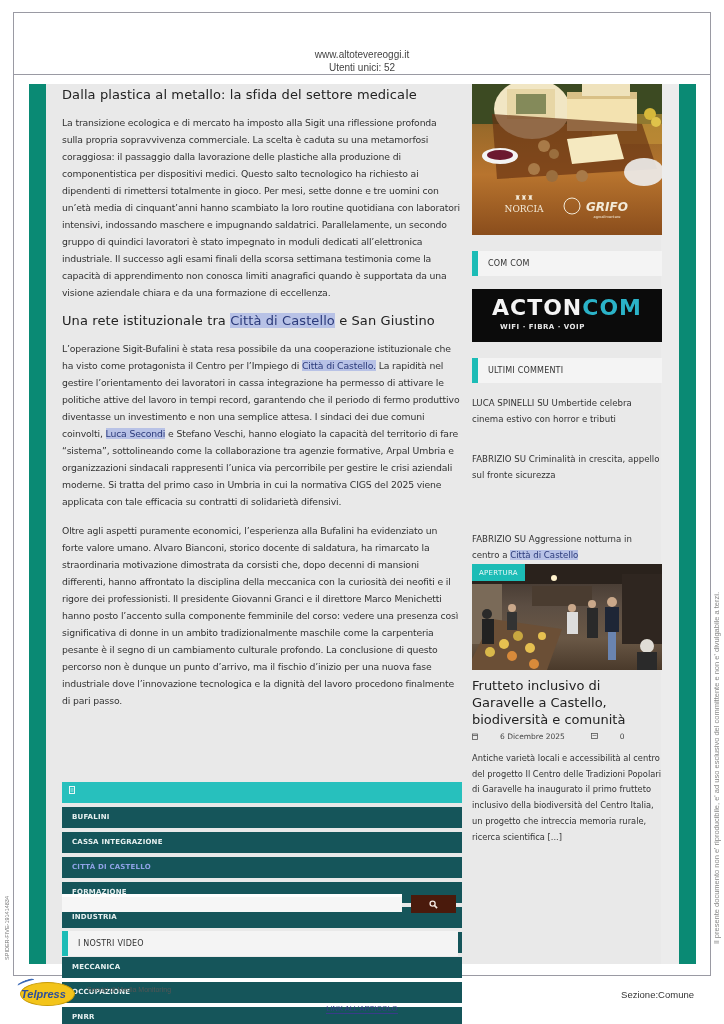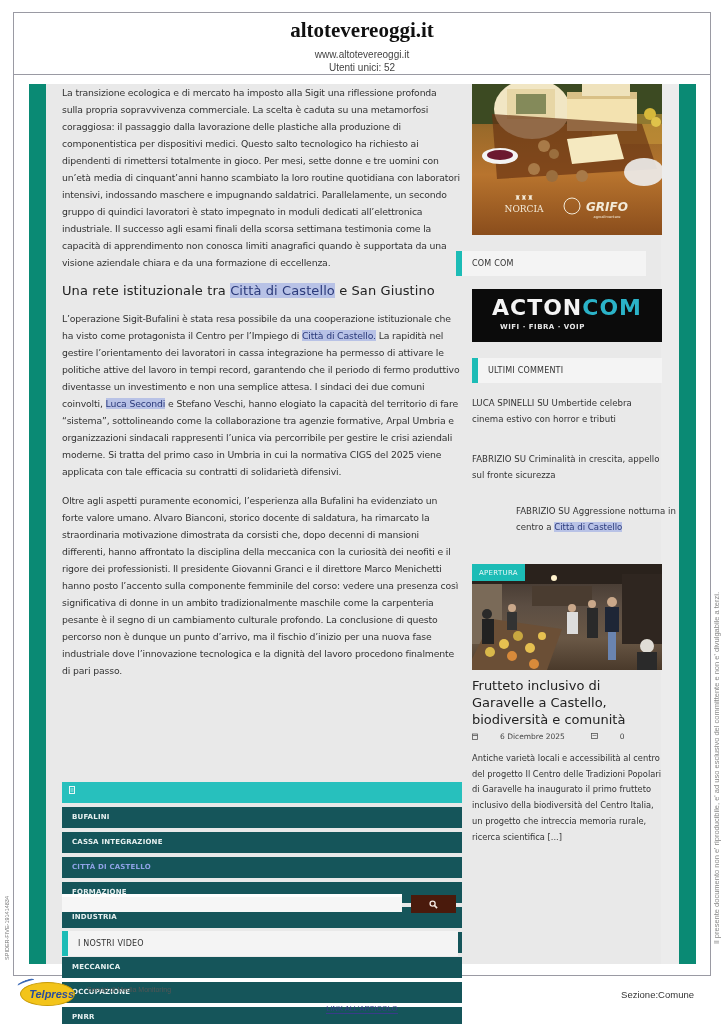--- a/index.html
+++ b/index.html
@@ -138,21 +138,21 @@
   }
   .side-note-left span {
     position: absolute; left: 50%; top: 50%;
     transform: translate(-50%, -50%) rotate(-90deg);
     white-space: nowrap; font-family: "Liberation Sans", sans-serif; font-size: 5.5px; color: #777;
   }
 
   .footer-logo {
     position: absolute; left: 20px; top: 982px; width: 55px; height: 24px;
     background: #f3c41a; border-radius: 50%; border: 1px solid #c89b08;
-    display: flex; align-items: center; justify-content: flex-end;
+    display: flex; align-items: center; justify-content: flex-start;
   }
   .footer-logo span {
     font-family: "Liberation Sans", sans-serif; font-weight: bold; font-size: 11px; color: #2a4d9c; font-style: italic;
   }
   .footer-swoosh {
     position: absolute; left: 17px; top: 980px; width: 18px; height: 6px;
     border-top: 2px solid #3a68b6; border-radius: 50% 50% 0 0; transform: rotate(-20deg);
   }
   .footer-service {
     position: absolute; left: 87px; top: 986px; font-family: "Liberation Sans", sans-serif; font-size: 7px; color: #555;
@@ -164,31 +164,31 @@
     position: absolute; left: 0; width: 100%; top: 1004px; text-align: center;
     font-family: "Liberation Sans", sans-serif; font-size: 7.5px; color: #3a3a8a;
   }
   .footer-link a { color: #3a3a8a; text-decoration: none; border-bottom: 1px solid #3a3a8a; }
 </style>
 </head>
 <body>
 
 <div class="page-frame"></div>
 <div class="header">
-  <div class="site-title">altotevereoggi.it</div>
   <div class="site-url">www.altotevereoggi.it</div>
   <div class="site-users">Utenti unici: 52</div>
 </div>
 
 <div class="content-area"></div>
 <div class="green-bar-left"></div>
 <div class="right-gap"></div>
 <div class="green-bar-right"></div>
 
 <div class="article">
+  <h2>Dalla plastica al metallo: la sfida del settore medicale</h2>
   <p>La transizione ecologica e di mercato ha imposto alla Sigit una riflessione profonda sulla propria sopravvivenza commerciale. La scelta è caduta su una metamorfosi coraggiosa: il passaggio dalla lavorazione delle plastiche alla produzione di componentistica per dispositivi medici. Questo salto tecnologico ha richiesto ai dipendenti di rimettersi totalmente in gioco. Per mesi, sette donne e tre uomini con un’età media di cinquant’anni hanno scambiato la loro routine quotidiana con laboratori intensivi, indossando maschere e impugnando saldatrici. Parallelamente, un secondo gruppo di quindici lavoratori è stato impegnato in moduli dedicati all’elettronica industriale. Il successo agli esami finali della scorsa settimana testimonia come la capacità di apprendimento non conosca limiti anagrafici quando è supportata da una visione aziendale chiara e da una formazione di eccellenza.</p>
 
   <h2><span>Una rete istituzionale tra </span><span class="hl">Città di Castello</span><span> e San Giustino</span></h2>
   <p><span>L’operazione Sigit-Bufalini è stata resa possibile da una cooperazione istituzionale che ha visto come protagonista il Centro per l’Impiego di </span><span class="hl">Città di Castello.</span><span> La rapidità nel gestire l’orientamento dei lavoratori in cassa integrazione ha permesso di attivare le politiche attive del lavoro in tempi record, garantendo che il periodo di fermo produttivo diventasse un investimento e non una semplice attesa. I sindaci dei due comuni coinvolti, </span><span class="hl">Luca Secondi</span><span> e Stefano Veschi, hanno elogiato la capacità del territorio di fare “sistema”, sottolineando come la collaborazione tra agenzie formative, Arpal Umbria e organizzazioni sindacali rappresenti l’unica via percorribile per gestire le crisi aziendali moderne. Si tratta del primo caso in Umbria in cui la normativa CIGS del 2025 viene applicata con tale efficacia su contratti di solidarietà difensivi.</span></p>
 
   <p>Oltre agli aspetti puramente economici, l’esperienza alla Bufalini ha evidenziato un forte valore umano. Alvaro Bianconi, storico docente di saldatura, ha rimarcato la straordinaria motivazione dimostrata da corsisti che, dopo decenni di mansioni differenti, hanno affrontato la disciplina della meccanica con la curiosità dei neofiti e il rigore dei professionisti. Il presidente Giovanni Granci e il direttore Marco Menichetti hanno posto l’accento sulla componente femminile del corso: vedere una presenza così significativa di donne in un ambito tradizionalmente maschile come la carpenteria pesante è il segno di un cambiamento culturale profondo. La conclusione di questo percorso non è dunque un punto d’arrivo, ma il fischio d’inizio per una nuova fase industriale dove l’innovazione tecnologica e la dignità del lavoro procedono finalmente di pari passo.</p>
 </div>
 
 <div class="tags">
   <div class="tag icon-tag">
@@ -253,38 +253,38 @@
     <circle cx="178" cy="30" r="6" fill="#d6b83a"></circle>
     <circle cx="184" cy="38" r="5" fill="#e0c24a"></circle>
     <text x="52" y="128" text-anchor="middle" font-family="DejaVu Serif, serif" font-size="9" fill="#f3ead8">NORCIA</text>
     <text x="52" y="116" text-anchor="middle" font-family="DejaVu Serif, serif" font-size="7" fill="#f3ead8">♜♜♜</text>
     <circle cx="100" cy="122" r="8" fill="none" stroke="#f3ead8" stroke-width="1"></circle>
     <text x="135" y="127" text-anchor="middle" font-family="DejaVu Sans, sans-serif" font-weight="bold" font-style="italic" font-size="12" fill="#f3ead8">GRIFO</text>
     <text x="135" y="134" text-anchor="middle" font-family="DejaVu Sans, sans-serif" font-size="3.5" fill="#f3ead8">agroalimentare</text>
   </svg>
 </div>
 
-<div class="widget-title" style="left:456px; top:251px; width:190px;">
+<div class="widget-title" style="left:472px; top:251px; width:190px;">
   <div class="accent"></div>
   <span class="wt-label">COM COM</span>
 </div>
 
 <div class="ad-acton">
   <div class="acton-logo"><span class="a1">ACTON</span><span class="a2">COM</span></div>
   <div class="acton-tag">WIFI · FIBRA · VOIP</div>
 </div>
 
 <div class="widget-title" style="left:472px; top:358px; width:190px;">
   <div class="accent"></div>
   <span class="wt-label">ULTIMI COMMENTI</span>
 </div>
 
 <div class="comment" style="top:396px;">LUCA SPINELLI SU Umbertide celebra cinema estivo con horror e tributi</div>
 <div class="comment" style="top:452px;">FABRIZIO SU Criminalità in crescita, appello sul fronte sicurezza</div>
-<div class="comment" style="top:504px;margin-left:44px;"><span>FABRIZIO SU Aggressione notturna in centro a </span><span class="hl">Città di Castello</span></div>
+<div class="comment" style="top:532px;"><span>FABRIZIO SU Aggressione notturna in centro a </span><span class="hl">Città di Castello</span></div>
 
 <div class="apertura-img">
   <svg width="190" height="106" viewBox="0 0 190 106">
     <rect x="0" y="0" width="190" height="20" fill="#2a221c"></rect>
     <rect x="0" y="20" width="30" height="60" fill="#7a6a58"></rect>
     <rect x="150" y="10" width="40" height="70" fill="#2f2620"></rect>
     <rect x="60" y="22" width="60" height="20" fill="#4a3c30"></rect>
     <circle cx="82" cy="14" r="3" fill="#fff2cc"></circle>
     <polygon points="0,95 20,55 90,65 75,106 0,106" fill="#6b4f36"></polygon>
     <circle cx="18" cy="88" r="5" fill="#d9b84a"></circle>

